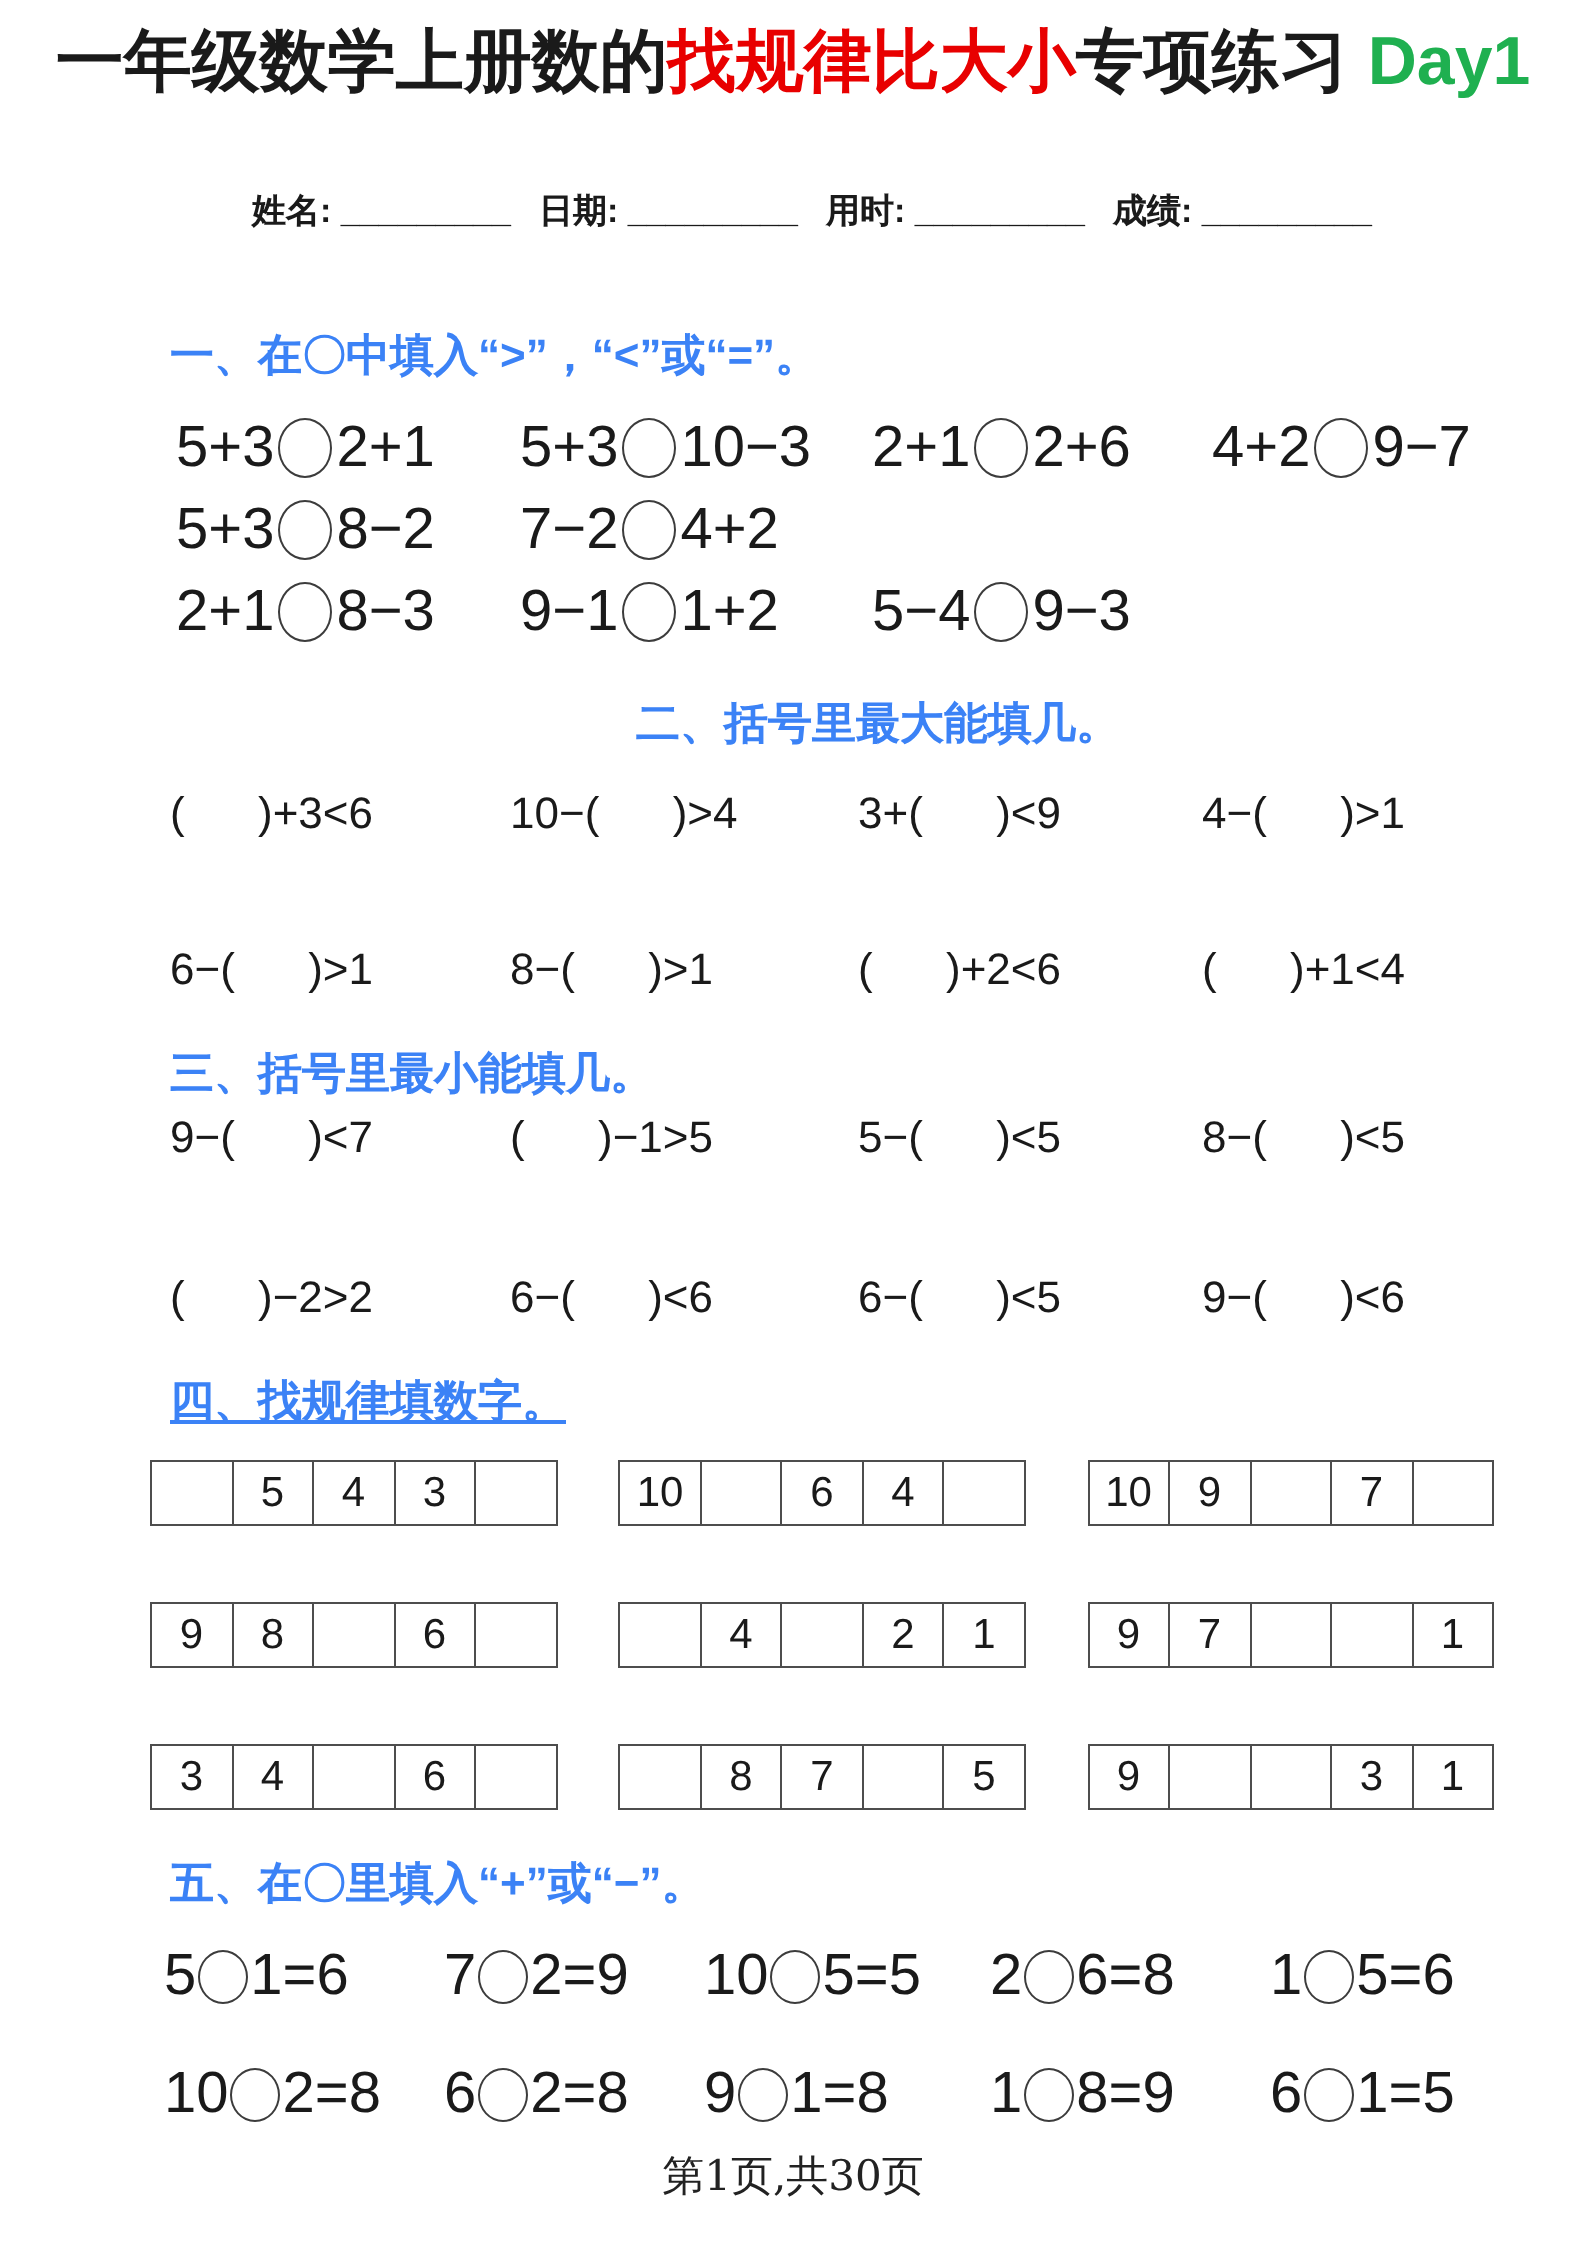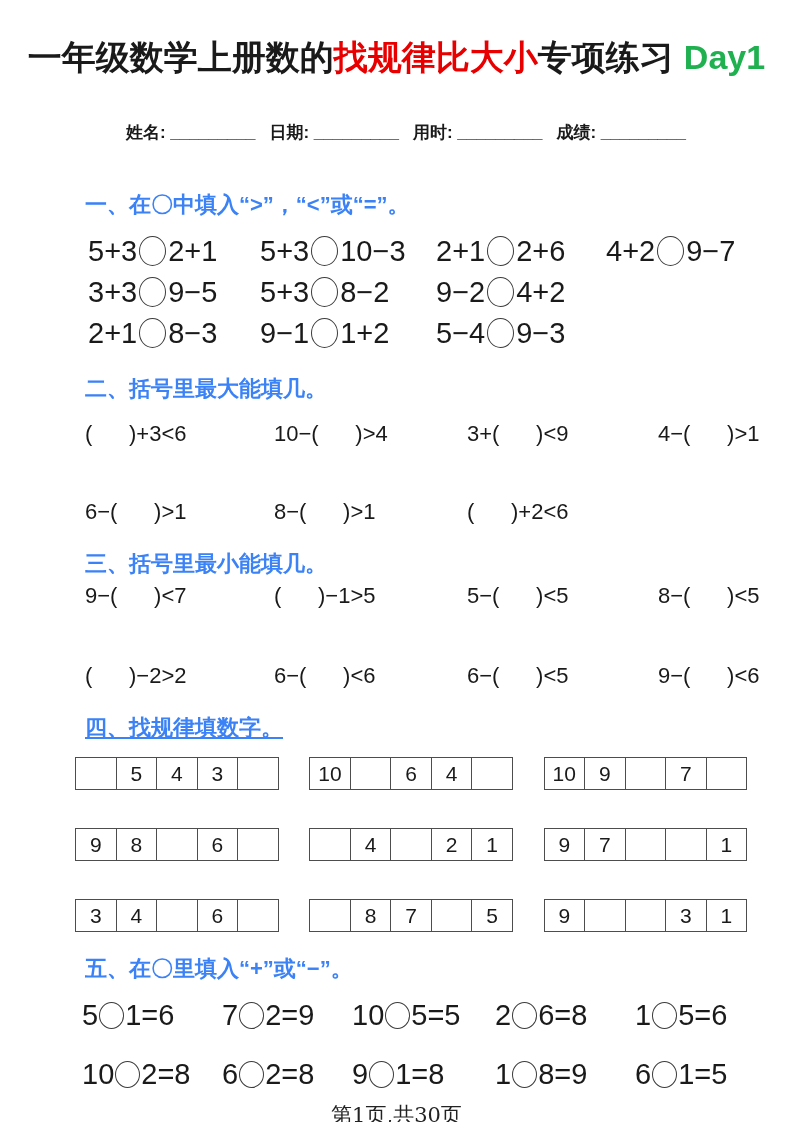--- a/index.html
+++ b/index.html
@@ -7,21 +7,21 @@
     width:793px;height:1122px;
     font-family:"Liberation Sans","DejaVu Sans",sans-serif;
     color:#1a1a1a;
     overflow:hidden;
   }
   .page{position:relative;width:793px;height:1122px;}
 
   
   .title{
     text-align:center;
-    padding-top:35px;
+    padding-top:8px;
     font-size:34px;
     font-weight:bold;
     letter-spacing:0px;
     white-space:nowrap;
   }
   .title .t-red{color:#e80000;}
   .title .t-green{color:#1fb050;margin-left:10px;}
 
   
   .meta{
@@ -38,21 +38,21 @@
   .sec-head{
     color:#3b82f6;
     font-weight:bold;
     font-size:22px;
     margin-left:85px;
     white-space:nowrap;
   }
 
   
   .row4{display:grid;grid-template-columns:172px 176px 170px 1fr;margin-left:88px;}
-  .row4.paren{margin-left:85px;grid-template-columns:170px 174px 172px 1fr;gap:19px;}
+  .row4.paren{margin-left:85px;grid-template-columns:170px 174px 172px 1fr;}
   .prob{
     display:inline-flex;align-items:center;
     font-size:29px;white-space:pre;line-height:34px;
   }
   .circ{
     display:inline-block;width:27px;height:30px;
     border:1.6px solid #3c3c3c;border-radius:50%;
     margin:0 2px;box-sizing:border-box;background:#fff;
   }
   .circ.small{width:25px;height:27px;margin:0 1px;}
@@ -81,21 +81,21 @@
   
   .footer{
     text-align:center;
     font-family:"DejaVu Serif","Liberation Serif",serif;
     font-size:21px;
     color:#222;
   }
 
   
   .mt-s1h{margin-top:26px;}
-  .mt-s2h{margin-top:24px;}
+  .mt-s2h{margin-top:24px;text-align:center;}
   .mt-s2r1{margin-top:13px;}
   .mt-s2r2{margin-top:44px;}
   .mt-s3h{margin-top:20px;}
   .mt-s3r1{}
   .mt-s3r2{margin-top:46px;}
   .mt-s4h{margin-top:20px;text-decoration:underline;}
   .mt-t1{margin-top:14px;}
   .mt-t2{margin-top:38px;}
   .mt-t3{margin-top:38px;}
   .mt-s5h{margin-top:22px;}
@@ -118,42 +118,42 @@
 
   <div class="sec-head mt-s1h">一、在〇中填入“&gt;”，“&lt;”或“=”。</div>
   <div class="s1-rows">
     <div class="row4">
       <div class="prob"><span>5+3</span><span class="circ"></span><span>2+1</span></div>
       <div class="prob"><span>5+3</span><span class="circ"></span><span>10−3</span></div>
       <div class="prob"><span>2+1</span><span class="circ"></span><span>2+6</span></div>
       <div class="prob"><span>4+2</span><span class="circ"></span><span>9−7</span></div>
     </div>
     <div class="row4">
-      <div class="prob"><span>3+3</span><span class="circ"></span><span>9−5</span></div>
       <div class="prob"><span>5+3</span><span class="circ"></span><span>8−2</span></div>
-      <div class="prob"><span>9−2</span><span class="circ"></span><span>4+2</span></div>
+      <div class="prob"><span>7−2</span><span class="circ"></span><span>4+2</span></div>
     </div>
     <div class="row4">
       <div class="prob"><span>2+1</span><span class="circ"></span><span>8−3</span></div>
       <div class="prob"><span>9−1</span><span class="circ"></span><span>1+2</span></div>
       <div class="prob"><span>5−4</span><span class="circ"></span><span>9−3</span></div>
     </div>
   </div>
 
   <div class="sec-head mt-s2h">二、括号里最大能填几。</div>
   <div class="row4 paren mt-s2r1">
     <span class="ptxt">(      )+3&lt;6</span>
     <span class="ptxt">10−(      )&gt;4</span>
     <span class="ptxt">3+(      )&lt;9</span>
     <span class="ptxt">4−(      )&gt;1</span>
   </div>
   <div class="row4 paren mt-s2r2">
     <span class="ptxt">6−(      )&gt;1</span>
     <span class="ptxt">8−(      )&gt;1</span>
     <span class="ptxt">(      )+2&lt;6</span>
+    <span class="ptxt">(      )+1&lt;4</span>
   </div>
 
   <div class="sec-head mt-s3h">三、括号里最小能填几。</div>
   <div class="row4 paren mt-s3r1">
     <span class="ptxt">9−(      )&lt;7</span>
     <span class="ptxt">(      )−1&gt;5</span>
     <span class="ptxt">5−(      )&lt;5</span>
     <span class="ptxt">8−(      )&lt;5</span>
   </div>
   <div class="row4 paren mt-s3r2">

